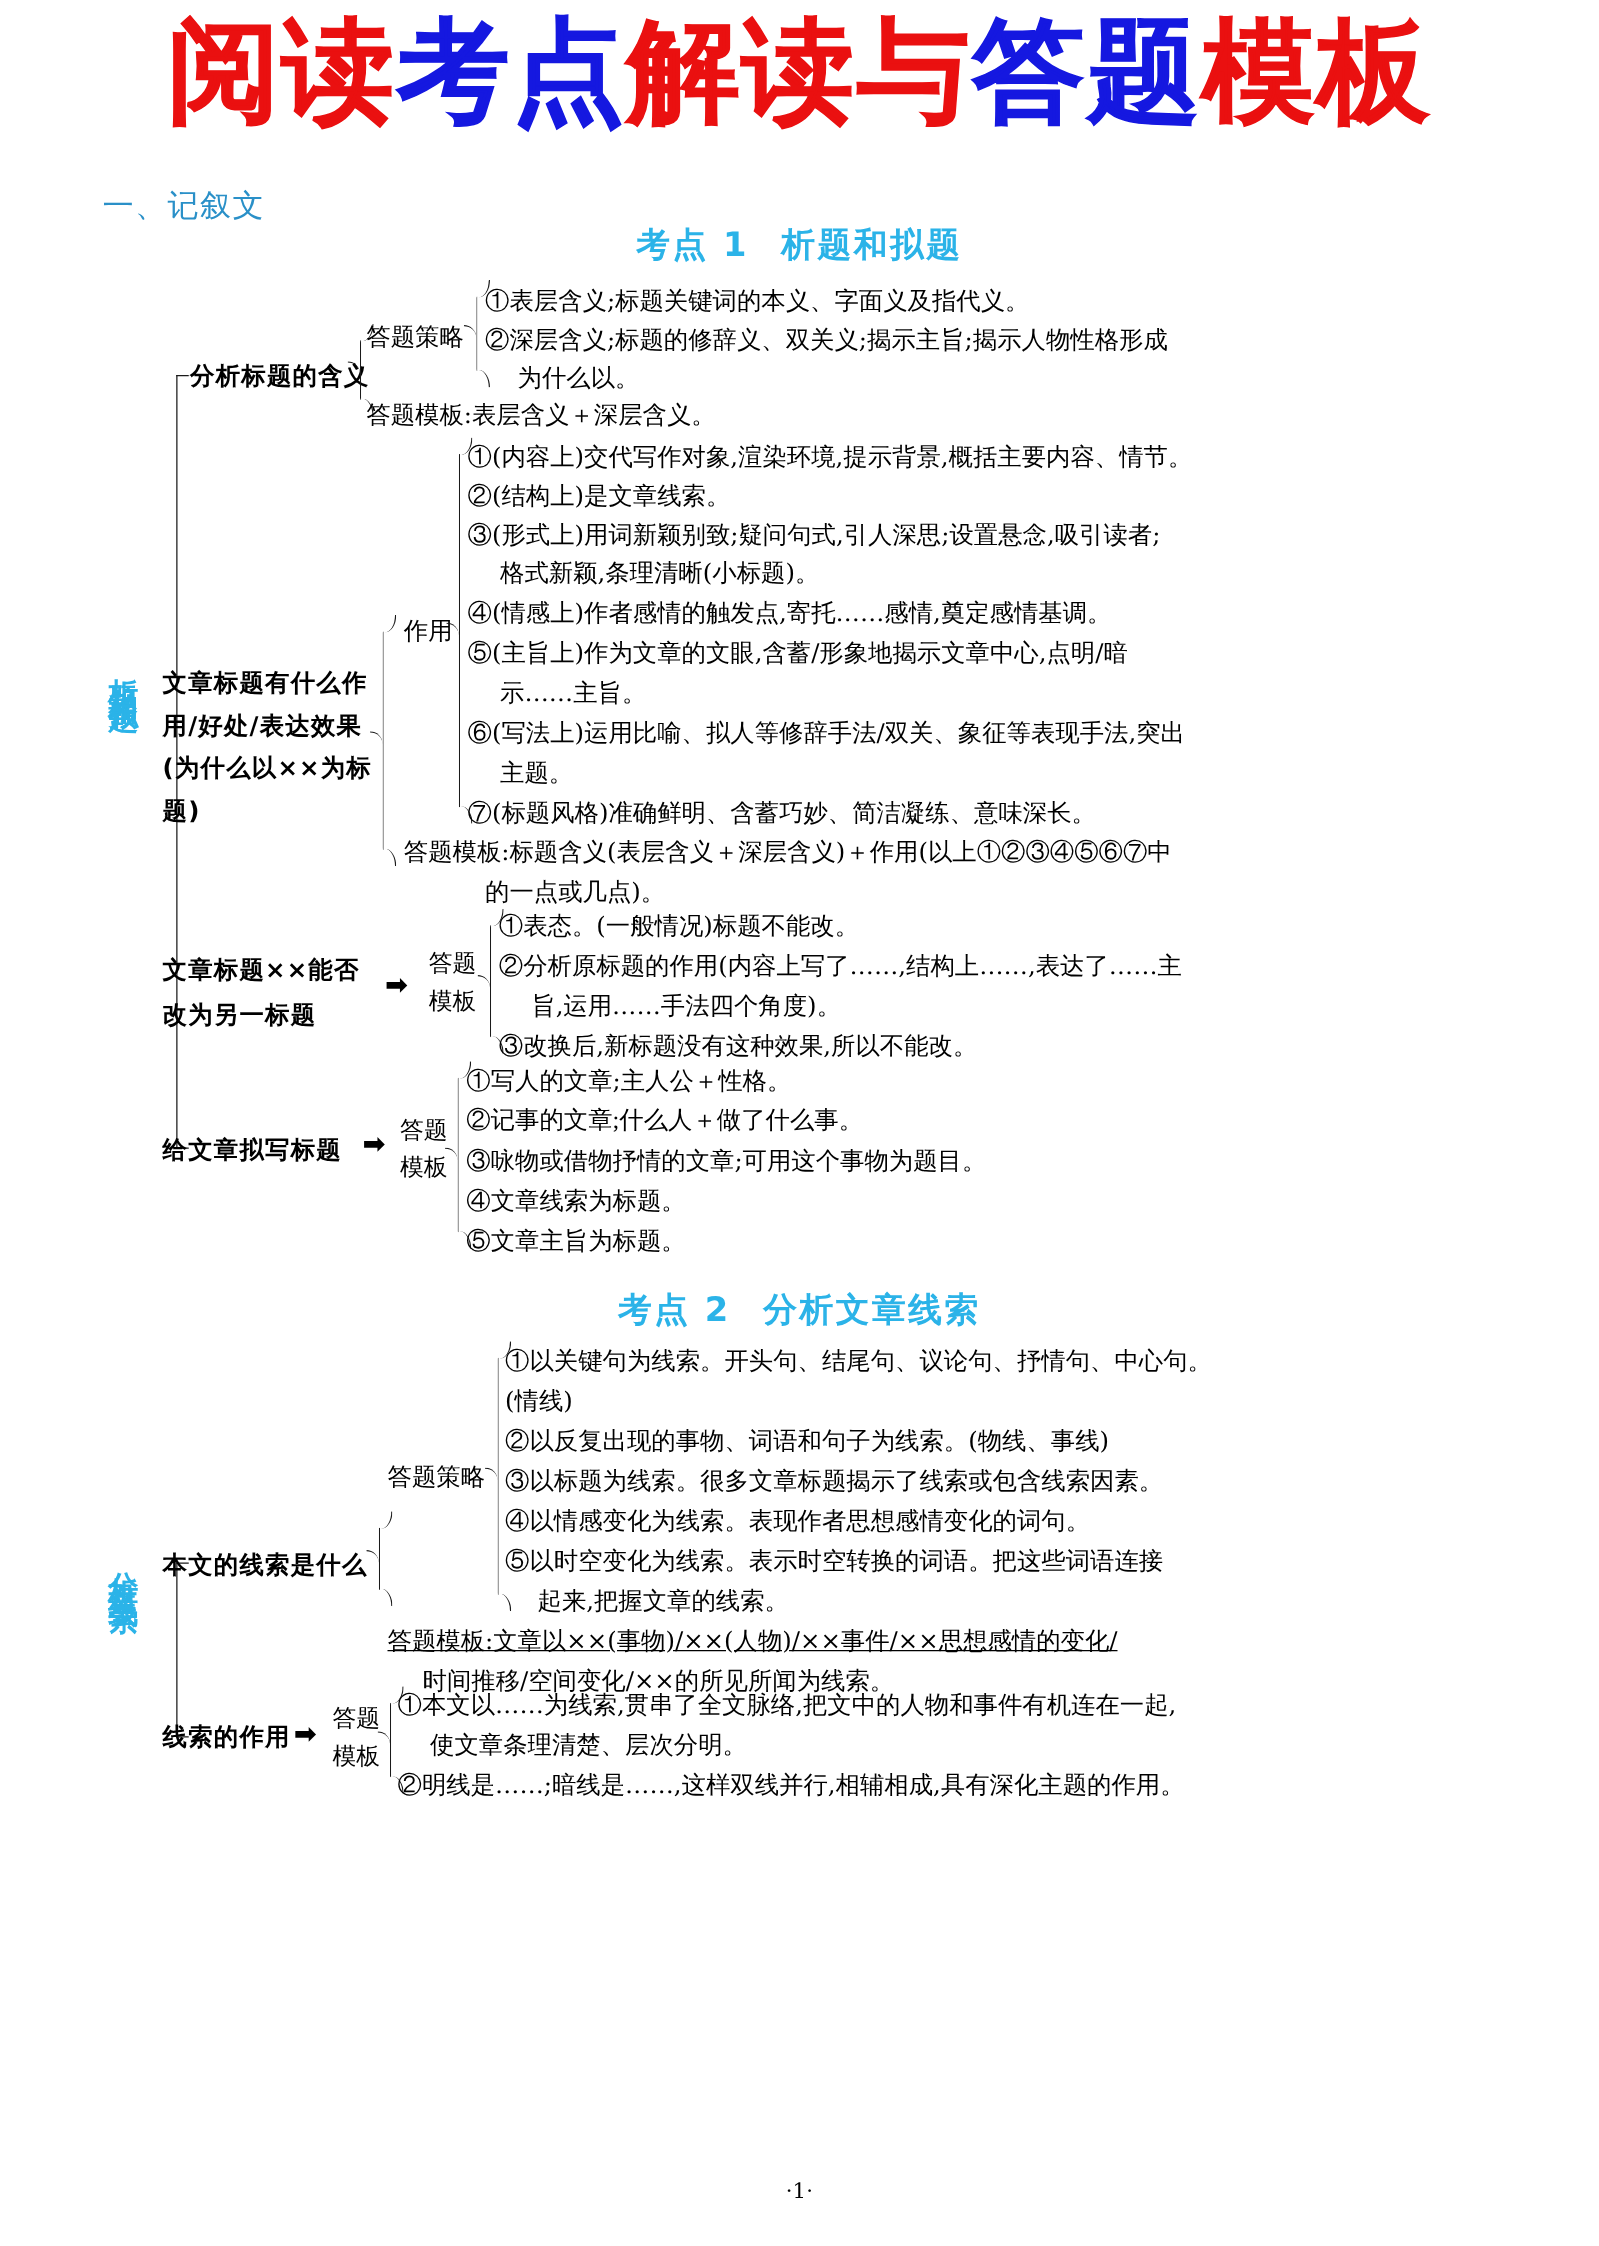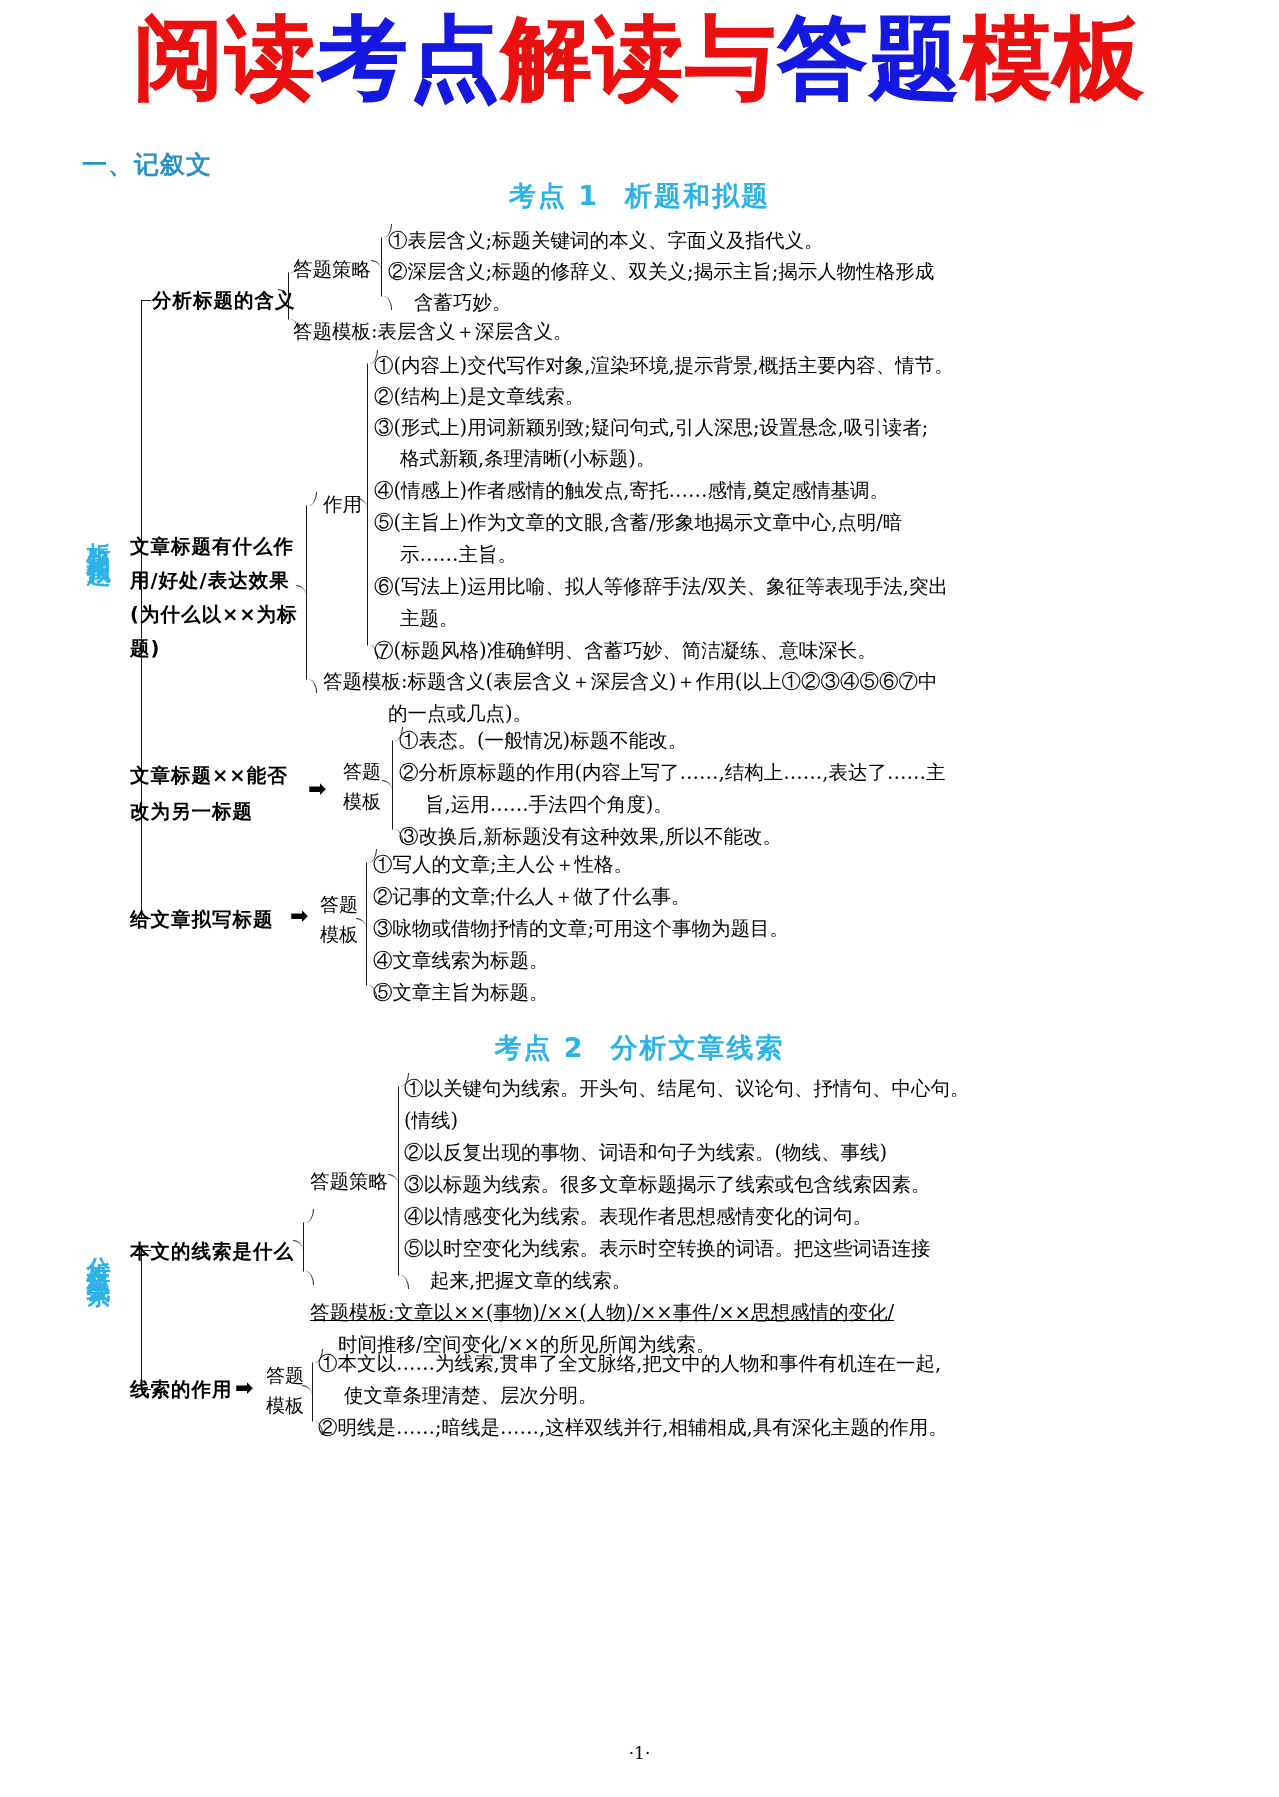--- a/index.html
+++ b/index.html
@@ -35,21 +35,21 @@
   }
   .t-red { color: #ea1010; }
   .t-blue { color: #1518e0; }
 
   
   .section-label {
     position: absolute;
     left: 82px;
     top: 148px;
     font-size: 25px;
-    font-weight: bold;
+    font-weight: normal;
     color: #2a90c8;
     letter-spacing: 1px;
   }
 
   
   .kd-header {
     position: absolute;
     width: 1279px;
     text-align: center;
     font-size: 27px;
@@ -179,21 +179,21 @@
   </div>
 
 <div class="txt" style="left:293px; top:256px;">答题策略</div>
 
 <div class="brace" style="left:381px; top:237px; height:60px;">
     <span class="nib" style="top:23px;"></span>
   </div>
 
 <div class="txt" style="left:388px; top:227px;">①表层含义;标题关键词的本义、字面义及指代义。</div>
 <div class="txt" style="left:388px; top:258px;">②深层含义;标题的修辞义、双关义;揭示主旨;揭示人物性格形成</div>
-<div class="txt" style="left:414px; top:289px;">含蓄巧妙。</div>
+<div class="txt" style="left:414px; top:289px;">为什么以。</div>
 
 <div class="txt" style="left:293px; top:318px;">答题模板:表层含义＋深层含义。</div>
 
 <div class="txt bold" style="left:130px; top:533px;">文章标题有什么作</div>
 <div class="txt bold" style="left:130px; top:567px;">用/好处/表达效果</div>
 <div class="txt bold" style="left:130px; top:601px;">(为什么以××为标</div>
 <div class="txt bold" style="left:130px; top:635px;">题)</div>
 
 <div class="brace" style="left:306px; top:505px; height:175px;">
     <span class="nib" style="top:80px;"></span>

